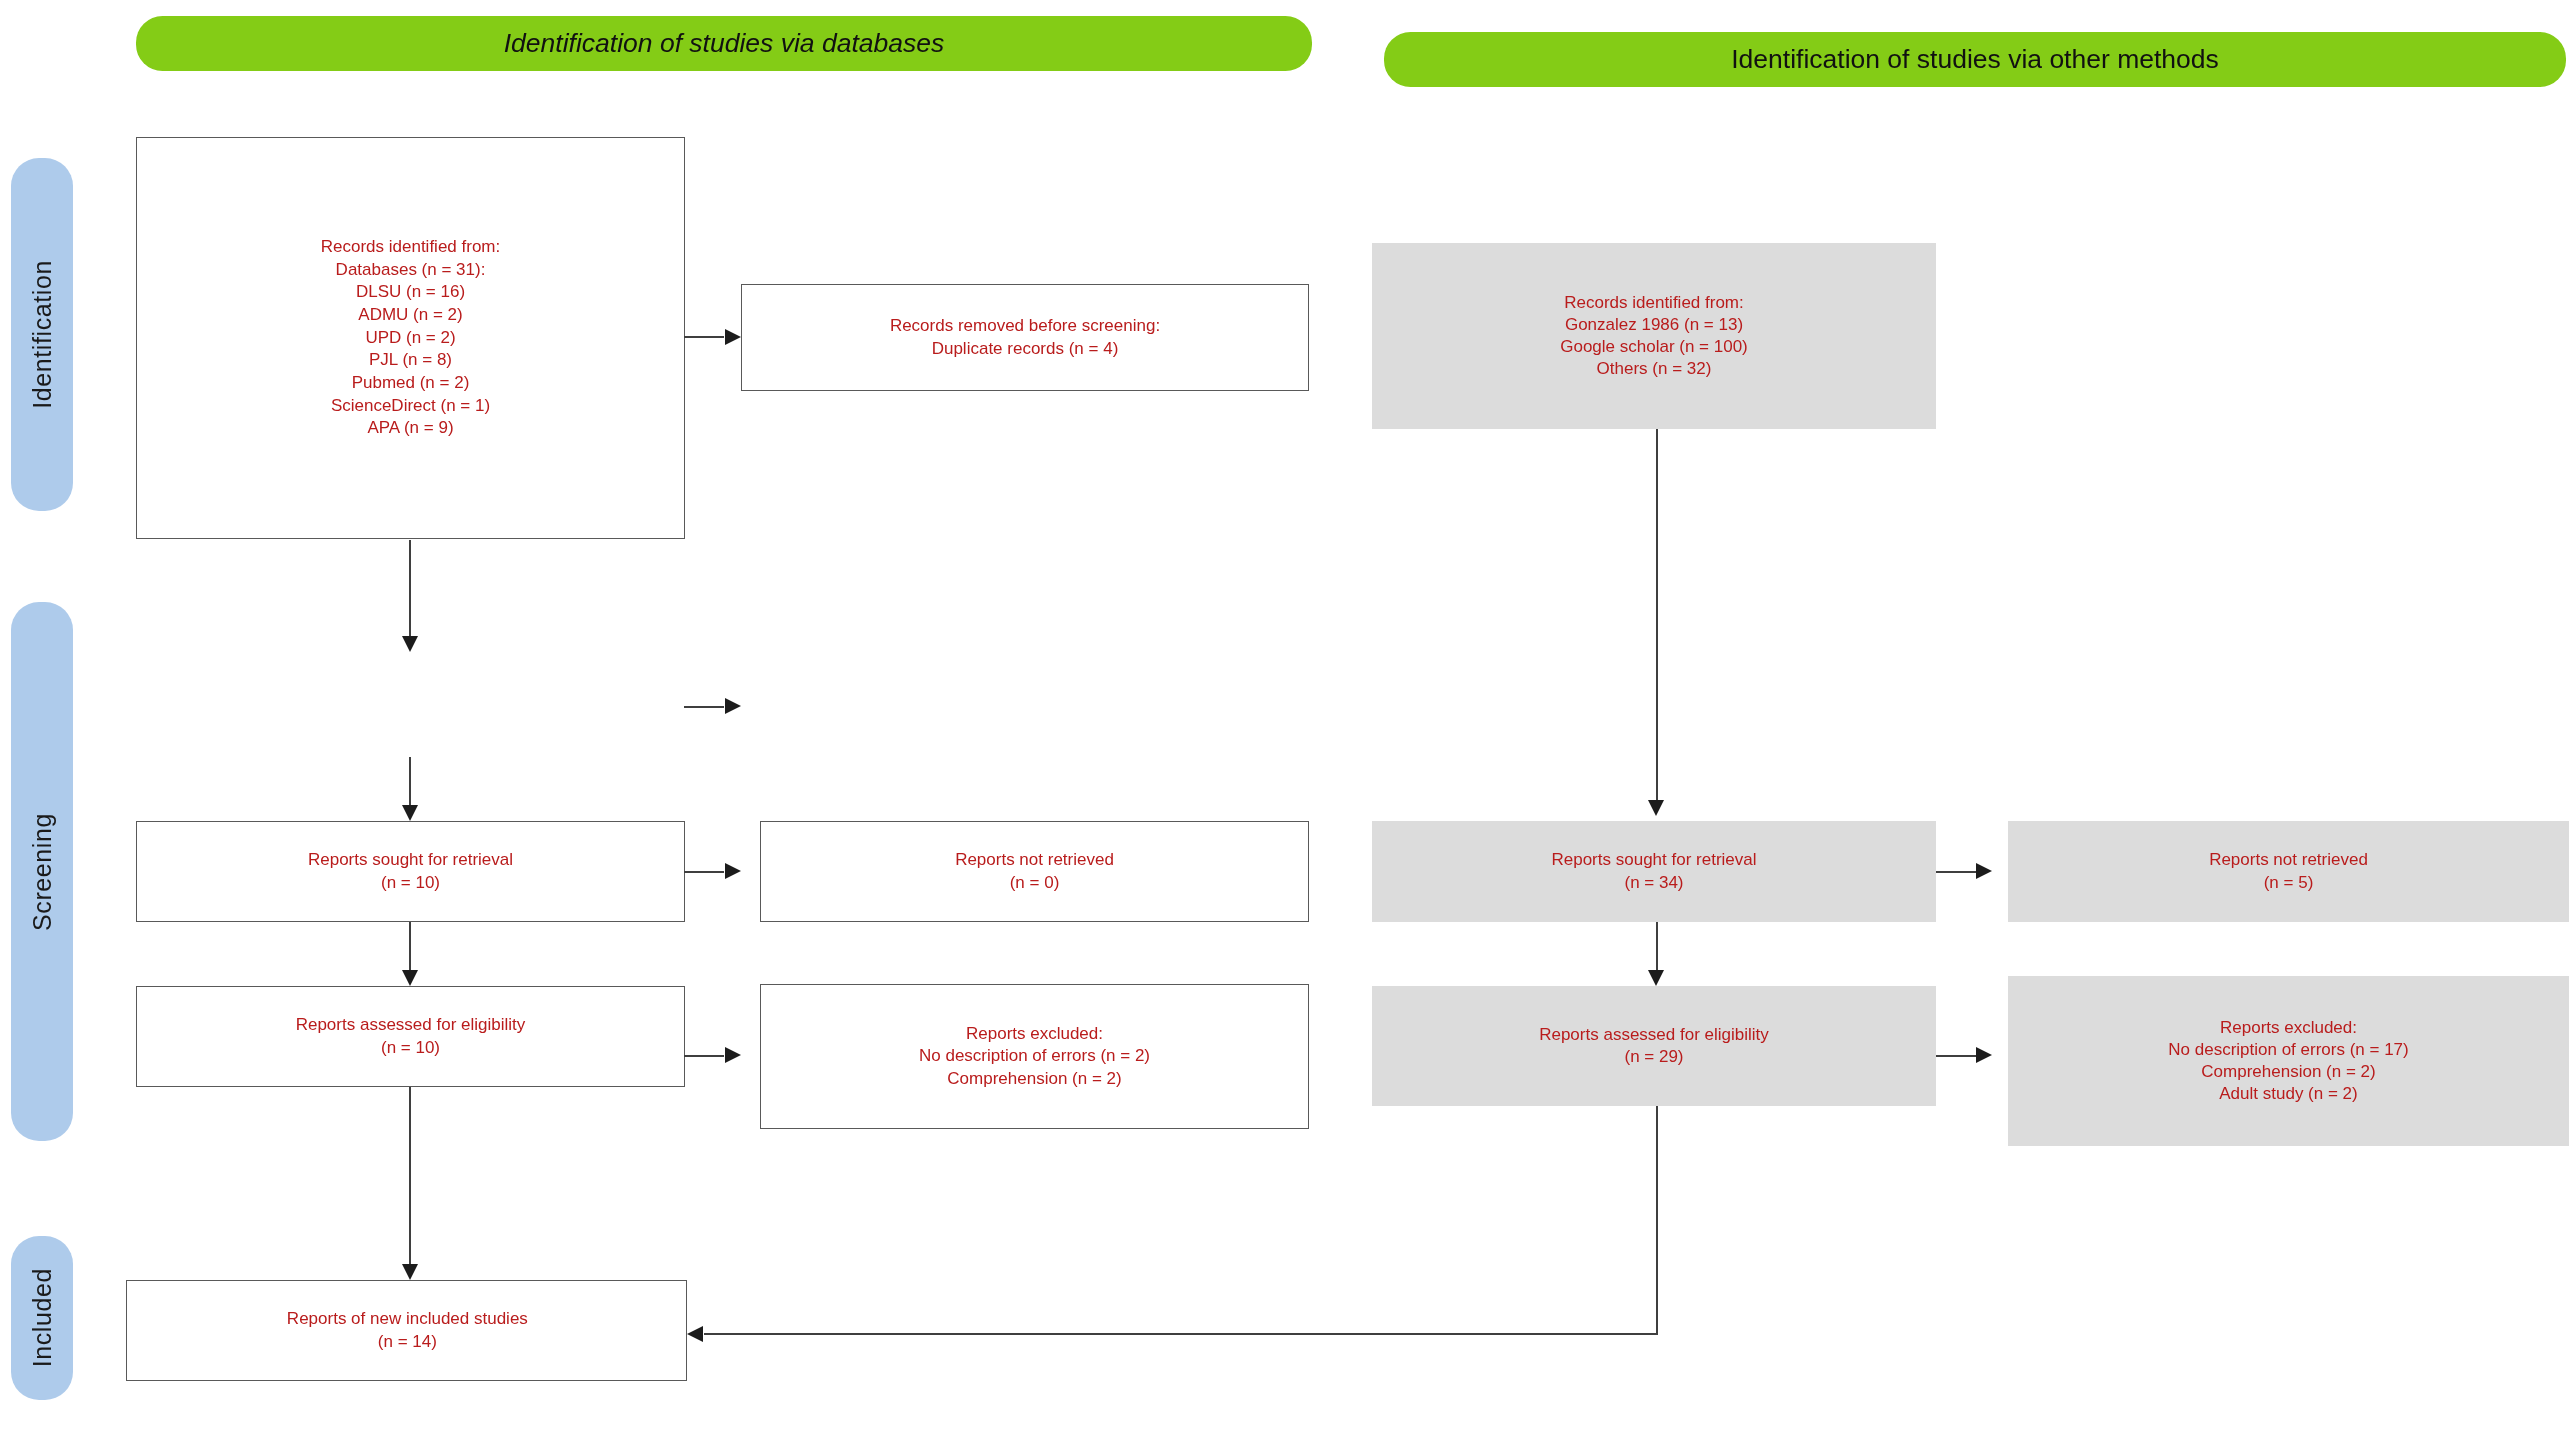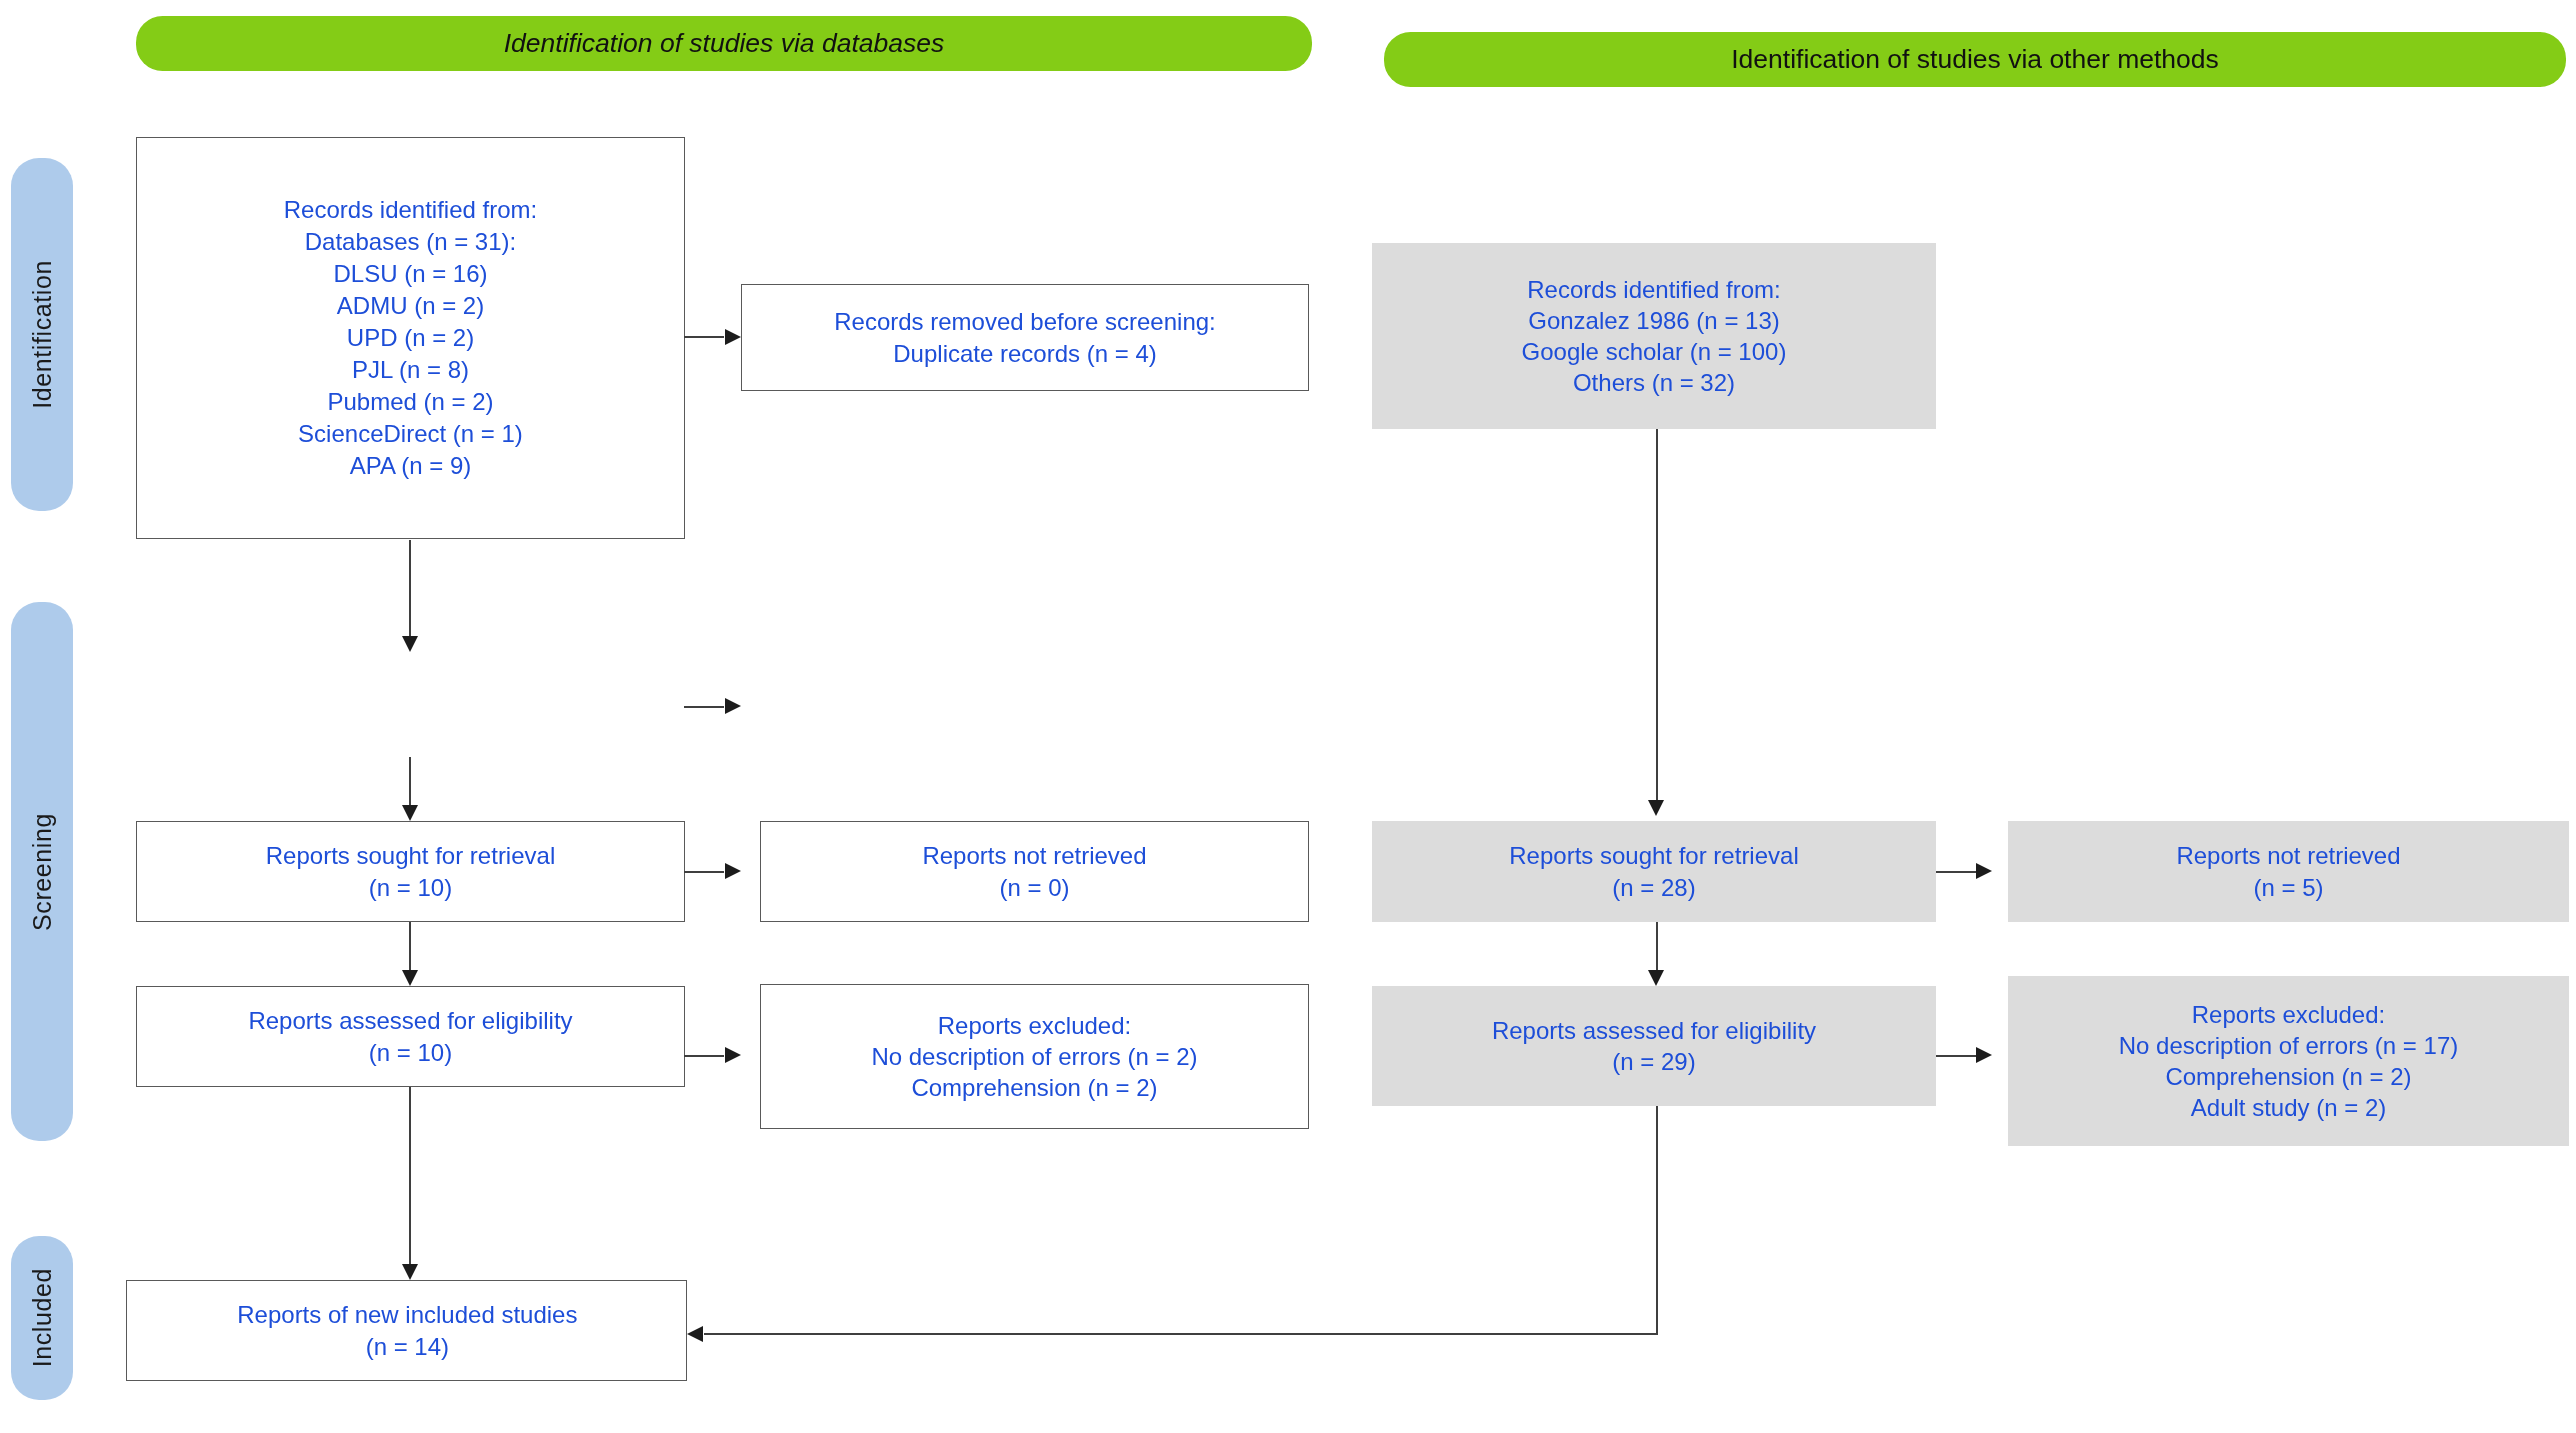--- a/index.html
+++ b/index.html
@@ -57,23 +57,23 @@
     display: flex;
     flex-direction: column;
     align-items: center;
     justify-content: center;
     padding: 3.8px 6.3px;
     text-align: center;
   }
   .flowbox.white { background: #ffffff; }
   .flowbox.gray  { background: #dcdcdc; border: none; }
   .flowbox .ln {
-    font-size: 24px;
+    font-size: 17px;
     line-height: 1.30;
-    color: #1d4ed8;
+    color: #b91c1c;
     white-space: nowrap;
   }
   .flowbox.tall .ln { line-height: 1.33; }
 
   
   .vline { background: #3f3f3f; width: 1.9px; }
   .hline { background: #3f3f3f; height: 1.9px; }
   .arrow-down {
     width: 0; height: 0;
     border-left: 8.2px solid transparent;
@@ -187,21 +187,21 @@
     <div class="ln">Gonzalez 1986 (n = 13)</div>
     <div class="ln">Google scholar (n = 100)</div>
     <div class="ln">Others (n = 32)</div>
   </div>
 
   <div class="abs vline" style="left:1656px; top:429px; width:1.9px; height:371px;"></div>
   <div class="abs arrow-down" style="left:1648px; top:800px;"></div>
 
   <div class="abs flowbox gray" style="left:1372px; top:821px; width:564px; height:101px;">
     <div class="ln">Reports sought for retrieval</div>
-    <div class="ln">(n = 28)</div>
+    <div class="ln">(n = 34)</div>
   </div>
 
   <div class="abs hline" style="left:1936px; top:871px; width:40px;"></div>
   <div class="abs arrow-right" style="left:1976px; top:863px;"></div>
 
   <div class="abs flowbox gray" style="left:2008px; top:821px; width:561px; height:101px;">
     <div class="ln">Reports not retrieved</div>
     <div class="ln">(n = 5)</div>
   </div>
 

